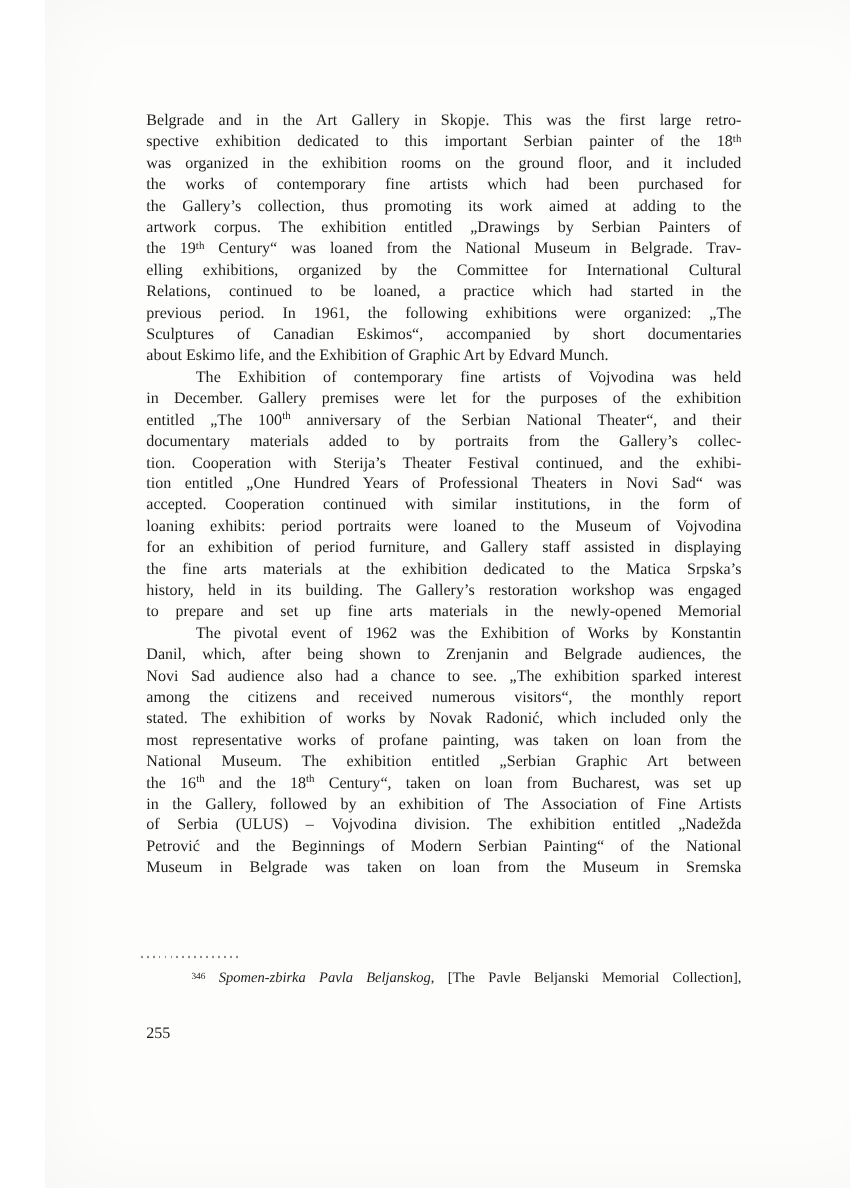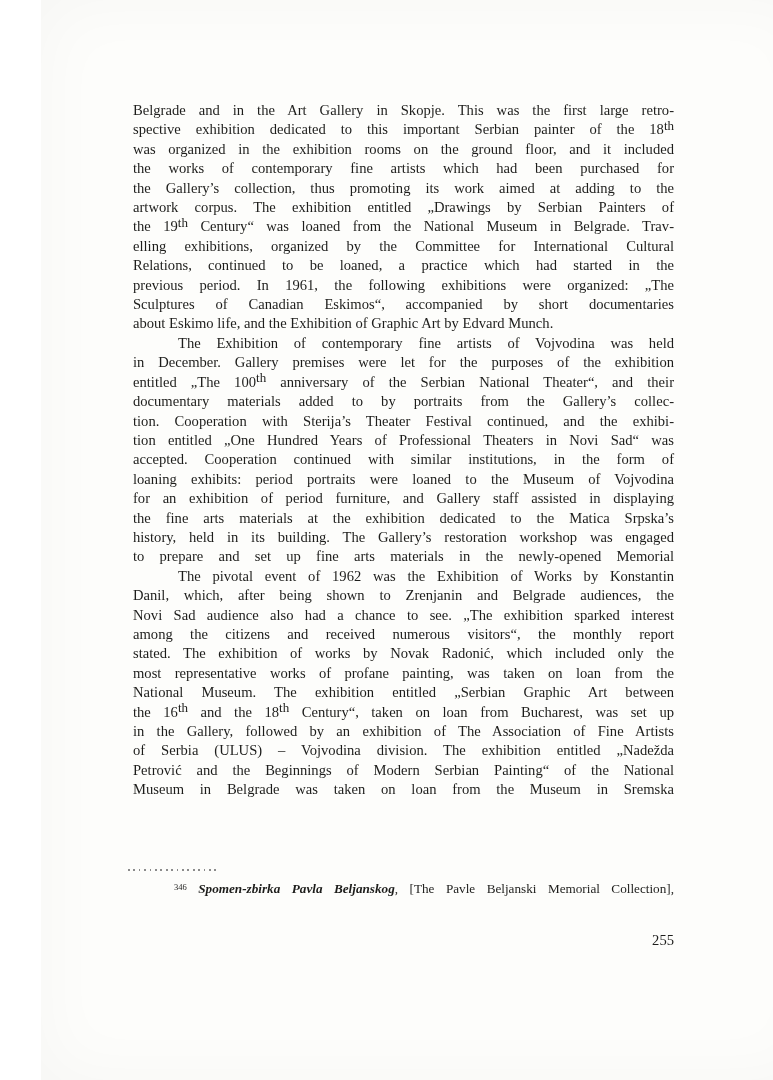--- a/index.html
+++ b/index.html
@@ -23,47 +23,46 @@
   .line {
     font-size: 14.6px;
     line-height: 19.4px;
     text-align: justify;
     text-align-last: justify;
     white-space: normal;
   }
   .line.last { text-align-last: left; }
   .line.indent { text-indent: 45px; }
   .sup {
-    font-size: 13px;
+    font-size: 10px;
     position: relative;
     top: -4.5px;
     line-height: 0;
   }
-  .ital { font-style: italic; font-weight: bold; }
+  .ital { font-style: italic; }
   .footnote-area {
     position: absolute;
     left: 92px;
     top: 869px;
     width: 541px;
   }
   .footnote-rule {
     width: 90px;
     height: 2px;
     margin: 0 0 8px -5px;
     background-image: repeating-linear-gradient(to right, #8b8b8b 0 1.7px, transparent 1.7px 5.4px);
   }
   .footnote-area .line { font-size: 13.2px; line-height: 20px; }
   .footnote-area .line.indent { text-indent: 41px; }
   .footnote-area .sup { font-size: 8.5px; top: -3.5px; }
   .page-number {
     position: absolute;
     left: 92px;
     top: 931px;
     width: 541px;
-    text-align: right;
     font-size: 14.6px;
     line-height: 18px;
   }
 </style>
 </head>
 <body>
 
 <div class="page">
   <main class="body-text">
     <section id="body-paragraphs">

